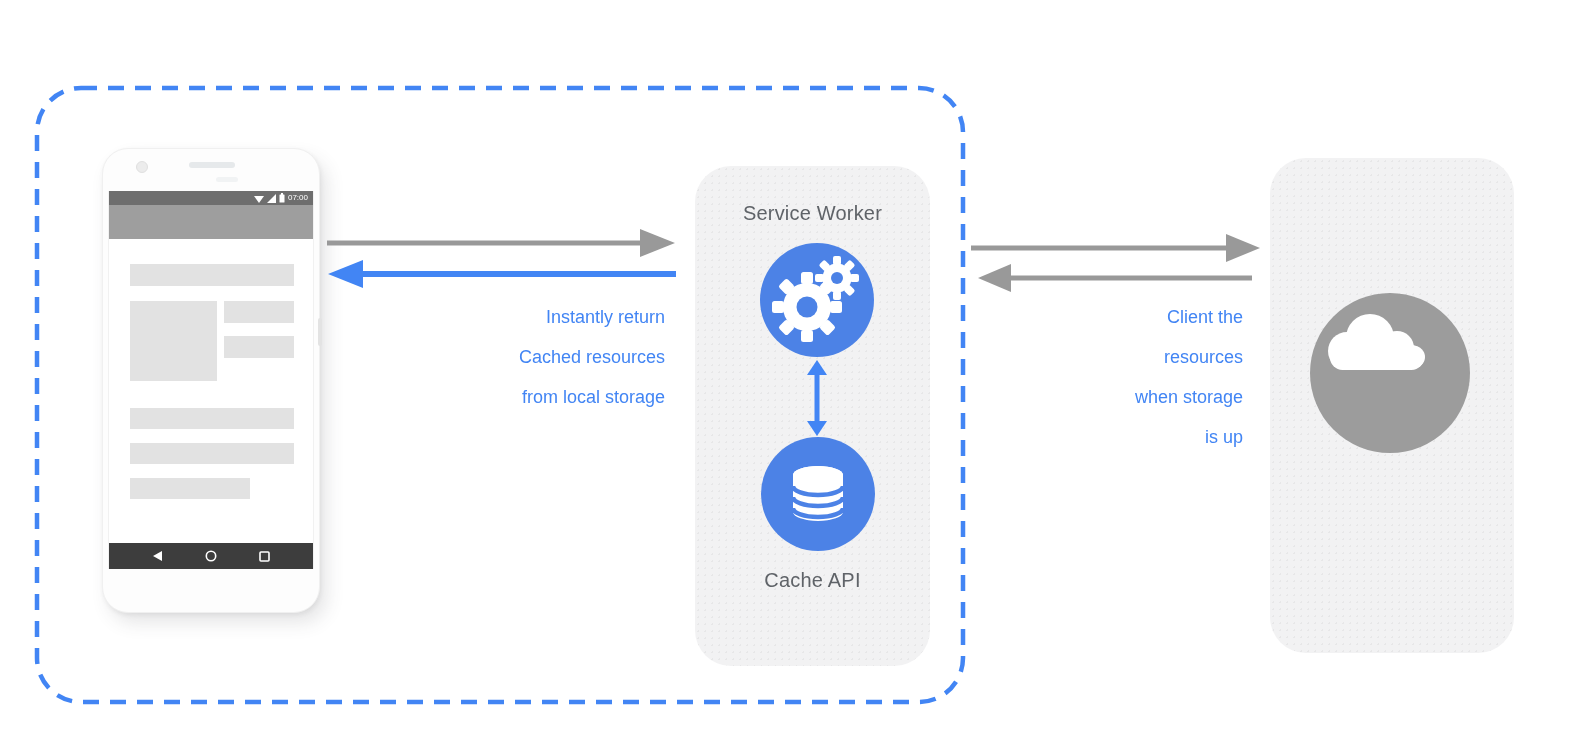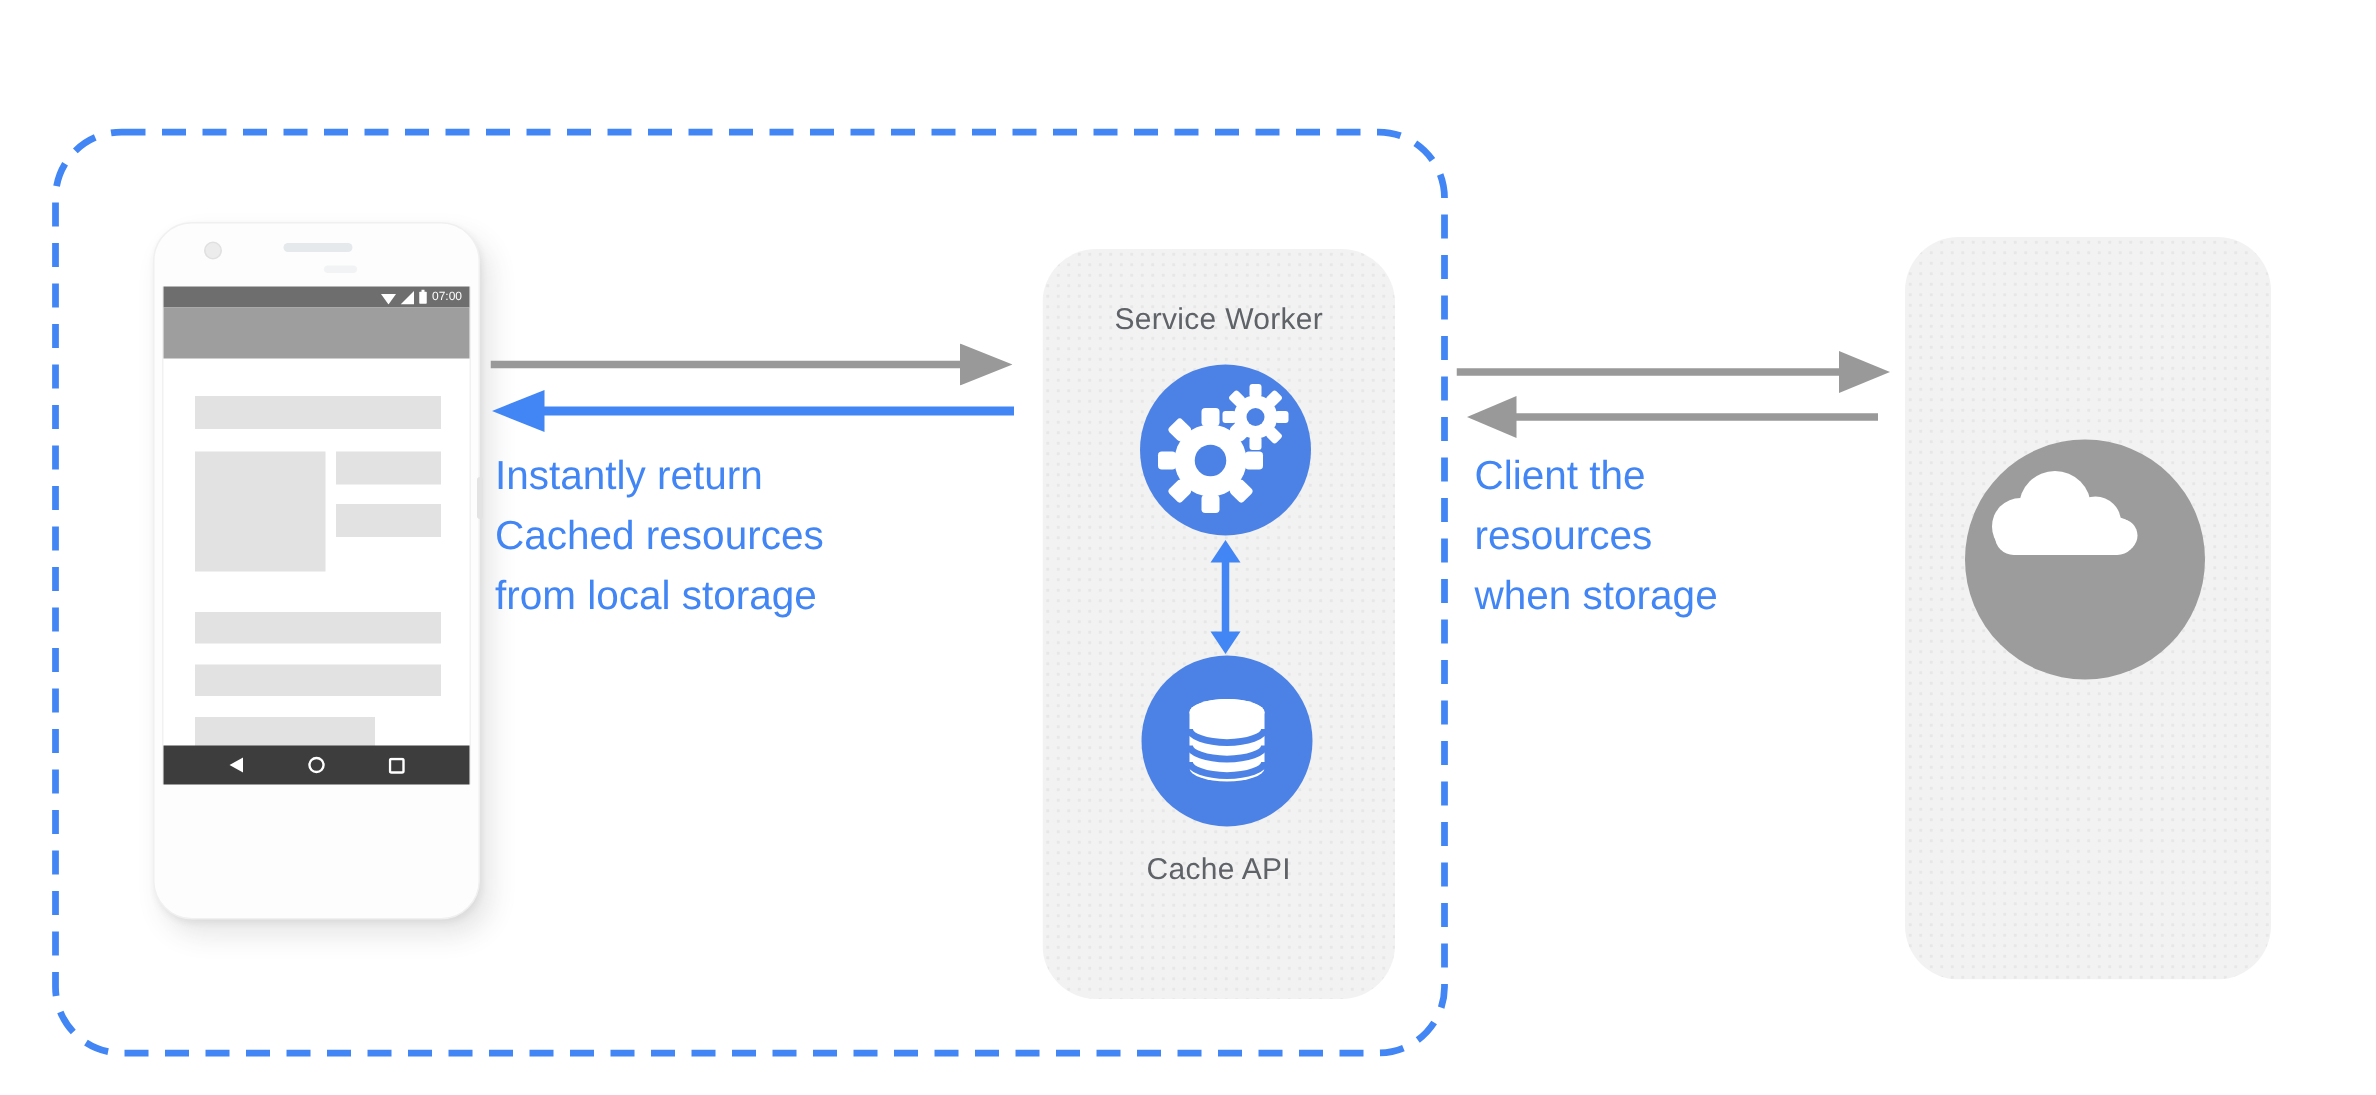--- a/index.html
+++ b/index.html
@@ -19,21 +19,21 @@
            border:1px solid #f0f0f0; border-radius:26px;
            box-shadow:7px 10px 18px rgba(60,64,67,.13), 1px 2px 4px rgba(60,64,67,.08); }
   .phone-camera { position:absolute; left:33px; top:12px; width:12px; height:12px;
                   border-radius:50%; background:#ececec; border:1px solid #e0e0e0; }
   .phone-speaker { position:absolute; left:86px; top:13px; width:46px; height:6px;
                    border-radius:3px; background:#e6e9eb; }
   .phone-smudge { position:absolute; left:113px; top:28px; width:22px; height:5px;
                   border-radius:3px; background:#f1f3f4; }
   .phone-sidebtn { position:absolute; right:-3px; top:169px; width:4px; height:28px;
                    border-radius:2px; background:#e3e3e3; }
-  .screen { position:absolute; left:5px; top:42px; width:206px; height:332px; background:#ffffff;
+  .screen { position:absolute; left:5px; top:42px; width:206px; height:378px; background:#ffffff;
             border-left:1px solid #f1f1f1; border-right:1px solid #f1f1f1; }
   .statusbar { position:absolute; left:0; top:0; width:100%; height:14px; background:#6e6e6e;
                display:flex; align-items:center; justify-content:flex-end; gap:3px; padding-right:5px; }
   .statusbar .time { color:#fff; font-size:8px; line-height:1; }
   .appbar { position:absolute; left:0; top:14px; width:100%; height:34px; background:#9e9e9e; }
   .ph-block { position:absolute; background:#e2e2e2; }
   .navbar { position:absolute; left:0; bottom:0; width:100%; height:26px; background:#3d3d3d;
             display:flex; align-items:center; justify-content:center; gap:42px; }
 
   
@@ -46,21 +46,21 @@
                  font-size:20px; color:#5f6368; letter-spacing:.2px; }
   .sw-label { top:36px; }
   .cache-label { top:403px; }
   .blue-circle { position:absolute; width:114px; height:114px; border-radius:50%; background:#4c82e6; }
   .gear-circle { left:65px; top:77px; }
   .db-circle { left:66px; top:271px; }
   .gray-circle { position:absolute; left:40px; top:135px; width:160px; height:160px;
                  border-radius:50%; background:#9c9c9c; }
 
   
-  .caption { color:#4285f4; font-size:27px; line-height:40px; text-align:left; }
+  .caption { color:#4285f4; font-size:18px; line-height:40px; text-align:right; }
   .caption-left { left:330px; top:297px; width:335px; }
   .caption-right { left:983px; top:297px; width:260px; }
 
   .t-browser { left:133px; top:24px; }
   .t-web { left:1270px; top:85px; width:244px; text-align:center; }
 </style>
 </head>
 <body>
 
 <div class="canvas">
@@ -188,20 +188,21 @@
   </svg>
   <svg class="abs" style="left:978px; top:264px;" width="274" height="28">
     <line x1="274" y1="14" x2="30" y2="14" stroke="#999999" stroke-width="5"></line>
     <polygon points="33,0 0,14 33,28" fill="#999999"></polygon>
   </svg>
 
   <div class="abs caption caption-right">
     <div>Client the</div>
     <div>resources</div>
     <div>when storage</div>
+    <div>is up</div>
   </div>
 
   <div class="abs panel web-panel">
     <div class="gray-circle">
       <svg width="160" height="160">
         <g fill="#ffffff">
           <circle cx="60" cy="45" r="24"></circle>
           <circle cx="37" cy="58" r="19"></circle>
           <circle cx="87" cy="55" r="17"></circle>
           <circle cx="104" cy="64" r="11"></circle>

